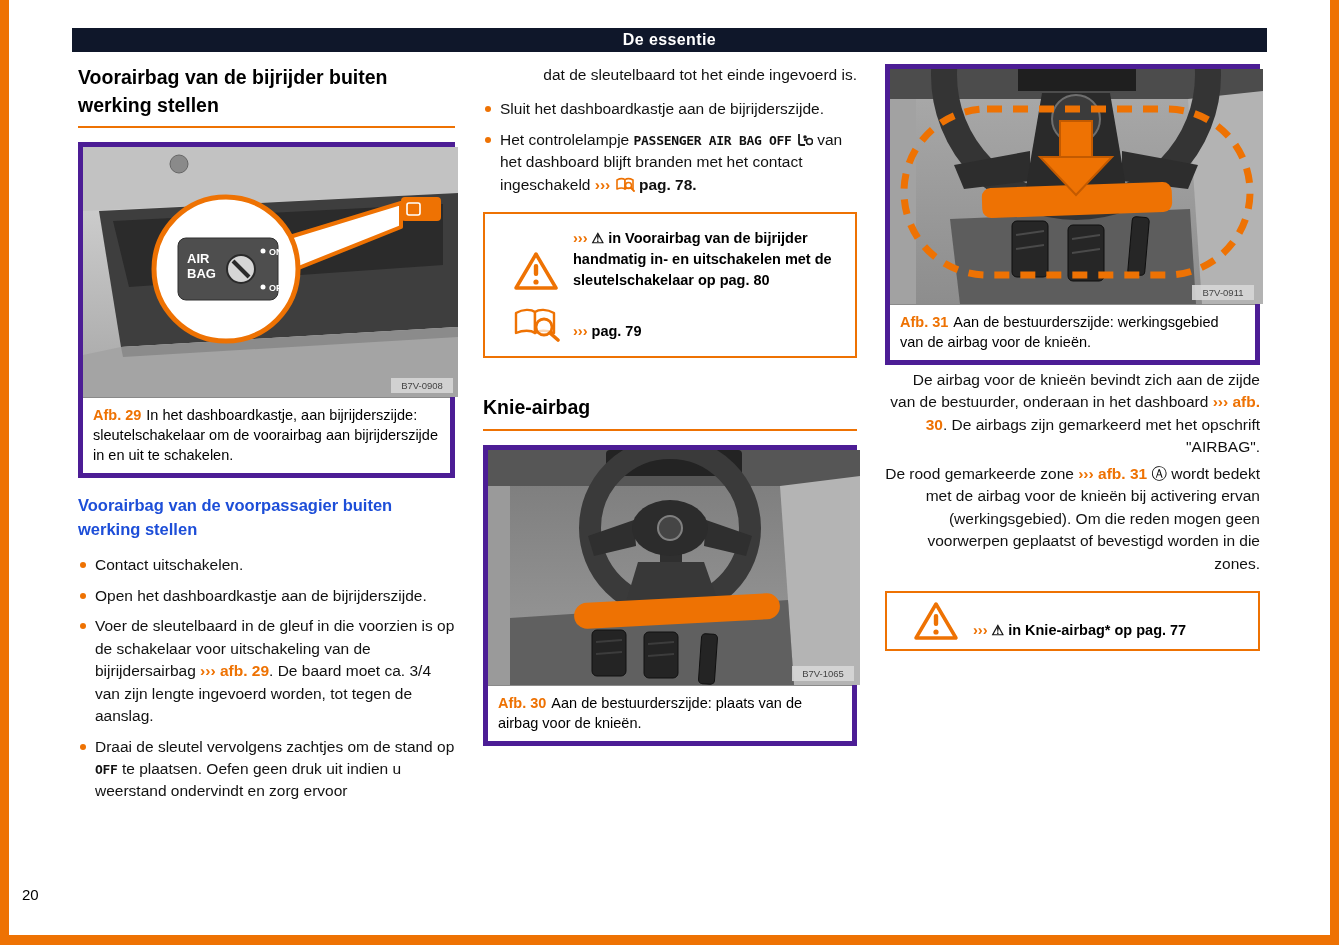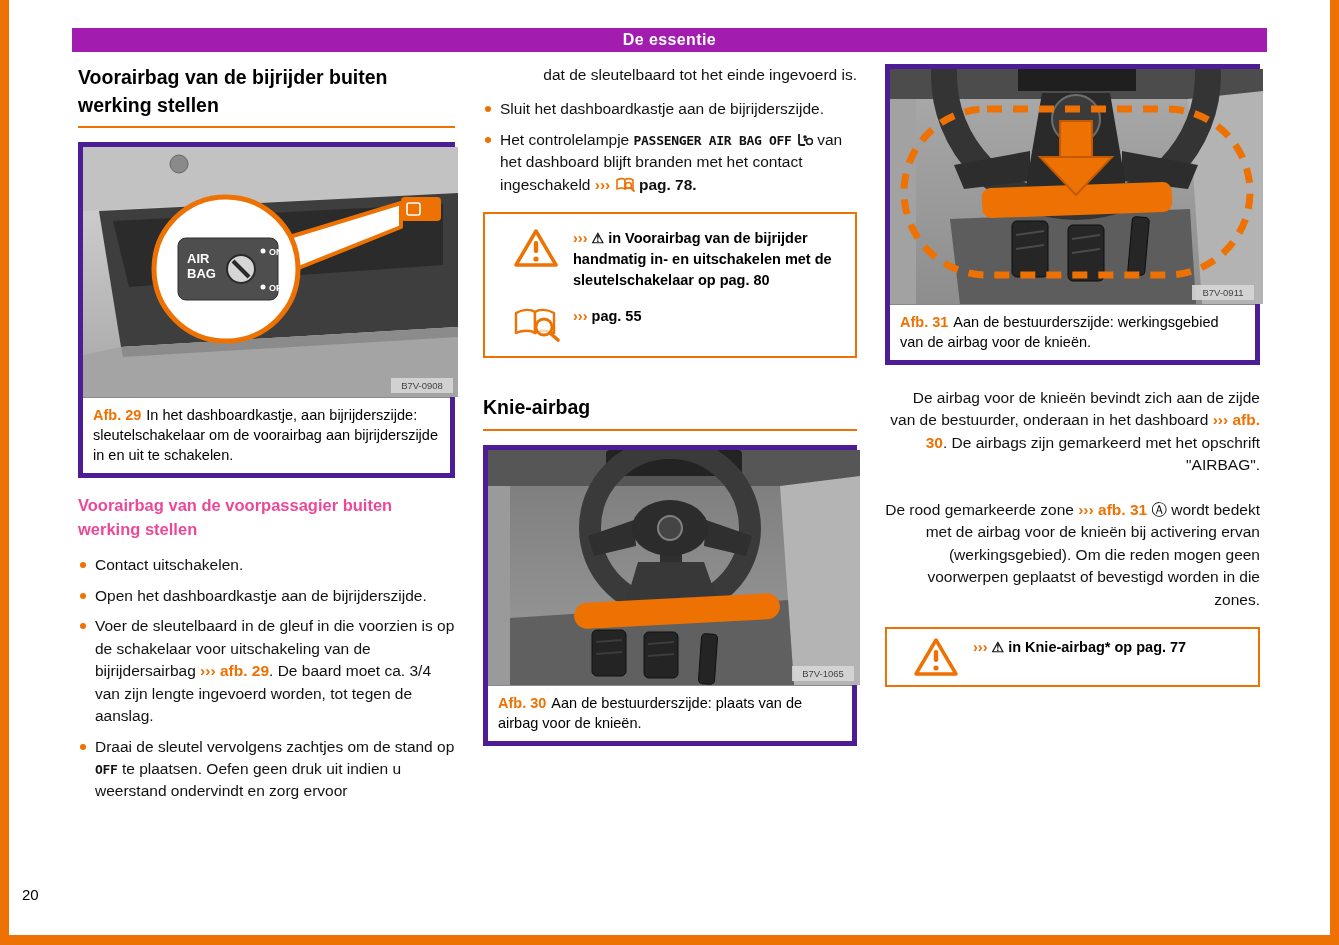--- a/index.html
+++ b/index.html
@@ -7,60 +7,60 @@
   body{
     width:1339px;height:945px;position:relative;background:#fff;
     font-family:"Liberation Sans",sans-serif;color:#111;overflow:hidden;
   }
   .edge{position:absolute;background:var(--accent);}
   .edge.left{left:0;top:0;width:9px;height:100%;}
   .edge.right{right:0;top:0;width:9px;height:100%;}
   .edge.bottom{left:0;bottom:0;width:100%;height:10px;}
 
   .header-bar{
-    position:absolute;left:72px;top:28px;width:1195px;height:24px;background:#a21caf;
+    position:absolute;left:72px;top:28px;width:1195px;height:24px;background:#0f172a;
     color:#fff;display:flex;align-items:center;justify-content:center;
     font-weight:bold;font-size:16px;letter-spacing:.4px;
   }
 
   .col{position:absolute;top:64px;}
   .col1{left:78px;width:377px;}
   .col2{left:483px;width:374px;}
   .col3{left:885px;width:375px;}
 
   h2.section{margin:0;font-size:19.5px;line-height:1.42;font-weight:bold;color:#000;}
   h2.section.knee{margin-top:36px;}
   .rule{height:0;border-bottom:2px solid var(--accent);margin-top:7px;}
 
   figure.fig{margin:14px 0 0;border:5px solid #4c1d95;}
   .col3 figure.fig{margin-top:0;}
   .fig svg{display:block;}
   figcaption{border-top:1px solid #8a8a8a;padding:7px 10px 8px;font-size:14.5px;line-height:1.38;color:#000;}
   .figlabel{color:var(--accent);font-weight:bold;margin-right:5px;}
 
-  h3.subheading{margin:16px 0 0;font-size:16.5px;font-weight:bold;line-height:1.45;color:#ec4899;}
+  h3.subheading{margin:16px 0 0;font-size:16.5px;font-weight:bold;line-height:1.45;color:#1d4ed8;}
 
   .bullets{list-style:none;margin:12px 0 0;padding:0;font-size:15.5px;line-height:1.45;}
   .bullets li{position:relative;padding-left:17px;margin-bottom:8px;}
   .bullets li::before{content:"";position:absolute;left:2px;top:8px;width:6px;height:6px;border-radius:50%;background:var(--accent);}
 
   .body-text{font-size:15.5px;line-height:1.45;margin:0;color:#111;text-align:right;}
-  .para{margin-top:22px;}
+  .para{margin-top:4px;}
 
   .ref{color:var(--accent);font-weight:bold;}
   .figref{color:var(--accent);font-weight:bold;}
   .pagref{font-weight:bold;}
   .display{font-family:"DejaVu Sans Mono",monospace;font-weight:bold;font-size:13px;letter-spacing:-0.3px;}
   .tri-inline{color:#111;font-size:14px;}
   .badge{font-size:15.5px;color:#000;}
   .inline-icon{display:inline-block;vertical-align:-2px;line-height:0;}
 
   .warnbox{border:2px solid var(--accent);padding:14px 14px;margin-top:16px;display:flex;flex-direction:column;gap:15px;}
   .warnbox.small{padding:8px 12px;}
-  .warnrow{display:flex;align-items:flex-start;}
+  .warnrow{display:flex;align-items:flex-end;}
   .warnicon{flex:0 0 74px;display:flex;justify-content:center;align-items:center;}
   .warntext{font-weight:bold;font-size:14.5px;line-height:1.45;color:#000;}
 
   .page-number{position:absolute;left:22px;top:886px;font-size:15px;color:#000;}
 </style>
 </head>
 <body>
 
 <div class="edge left"></div>
 <div class="edge right"></div>
@@ -179,21 +179,21 @@
       <div class="warnicon">
         <svg width="50" height="36" viewBox="0 0 50 36">
             <path d="M5 7 C12 3 20 3 24 6 V27 C20 24 12 24 5 27 Z" fill="#fff" stroke="var(--accent)" stroke-width="2.4" stroke-linejoin="round"></path>
             <path d="M43 7 C36 3 28 3 24 6 V27 C28 24 36 24 43 27 Z" fill="#fff" stroke="var(--accent)" stroke-width="2.4" stroke-linejoin="round"></path>
             <circle cx="33" cy="21" r="8" fill="#fff" fill-opacity="0.7" stroke="var(--accent)" stroke-width="2.8"></circle>
             <line x1="39" y1="27" x2="47" y2="34" stroke="var(--accent)" stroke-width="3.6" stroke-linecap="round"></line>
           </svg>
       </div>
       <div class="warntext">
         <span class="ref">›››</span>
-        <span>pag. 55</span>
+        <span>pag. 79</span>
       </div>
     </div>
   </div>
 
   <h2 class="section knee">Knie-airbag</h2>
   <div class="rule"></div>
 
   <figure class="fig">
     <svg width="372" height="235" viewBox="0 0 372 235">
       <defs>

